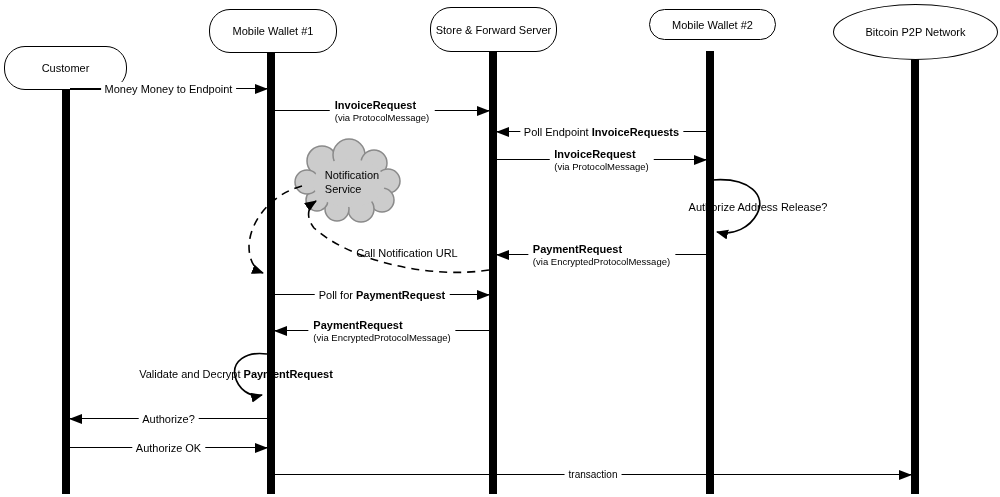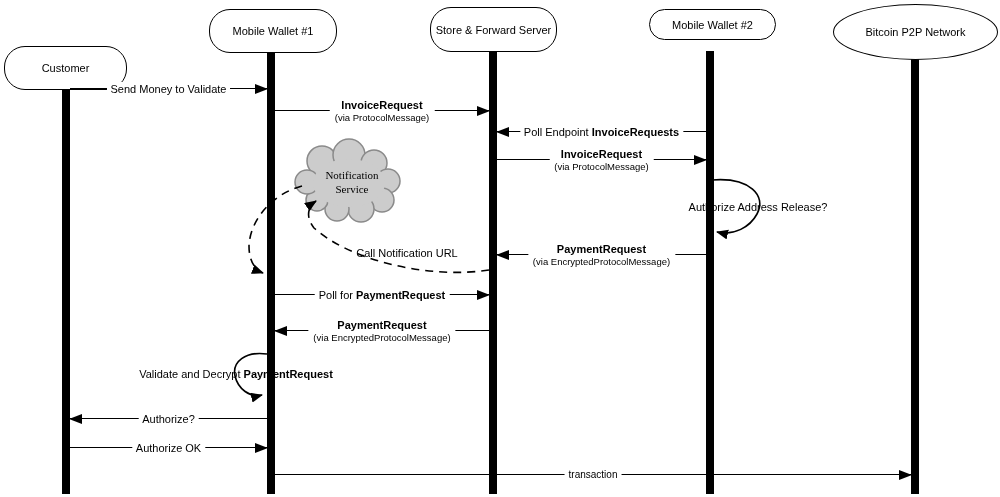--- a/index.html
+++ b/index.html
@@ -26,32 +26,32 @@
   .ah.r { right:-1px; border-left:13px solid #000; }
   .ah.l { left:-1px; border-right:13px solid #000; }
   .lbl {
     position:absolute; left:50%; top:0; transform:translate(-50%,-50%);
     background:#fff; padding:0 4px; font-size:11px; line-height:14px; white-space:nowrap;
   }
   .lbl.sm { font-size:10px; }
   .lbl b, .free-lbl b { font-weight:bold; }
   .lbl2 {
     position:absolute; left:50%; top:0; transform:translate(-50%,-50%);
-    background:#fff; padding:0 5px; text-align:center; white-space:nowrap;
+    background:#fff; padding:0 5px; white-space:nowrap;
   }
   .lbl2 .nm  { font-size:11px; font-weight:bold; line-height:13px; }
   .lbl2 .via { font-size:9.5px; line-height:11px; }
   
   .free-lbl {
     position:absolute; transform:translate(-50%,-50%);
     font-size:11px; white-space:nowrap; z-index:1;
   }
   .cloud-lbl {
     position:absolute; transform:translate(-50%,-50%);
-    font-size:11px; line-height:14px; text-align:center; z-index:5;font-family:Liberation Serif, serif;
+    font-size:11px; line-height:14px; z-index:5;
   }
   
   #overlay { position:absolute; left:0; top:0; z-index:2; }
   .cloudc     { fill:#cccccc; stroke:#8a8a8a; stroke-width:1.5; }
   .cloudcover { fill:#cccccc; stroke:none; }
   .loop { fill:none; stroke:#000; stroke-width:1.6; }
   .dash { fill:none; stroke:#000; stroke-width:1.6; stroke-dasharray:8 6; }
 </style>
 </head>
 <body>
@@ -109,21 +109,21 @@
   <div class="actor stadium" style="left:649px;top:9px;width:127px;height:31px;">
     <span>Mobile Wallet #2</span>
   </div>
   <div class="actor ellipse" style="left:833px;top:4px;width:165px;height:56px;">
     <span>Bitcoin P2P Network</span>
   </div>
 
   <div class="msg" style="left:70px;top:89px;width:197px;">
     <div class="line"></div>
     <div class="ah r"></div>
-    <div class="lbl">Send Money to Validate</div>
+    <div class="lbl">Money Money to Endpoint</div>
   </div>
 
   <div class="msg" style="left:275px;top:111px;width:214px;">
     <div class="line"></div>
     <div class="ah r"></div>
     <div class="lbl2">
       <div class="nm">InvoiceRequest</div>
       <div class="via">(via ProtocolMessage)</div>
     </div>
   </div>

